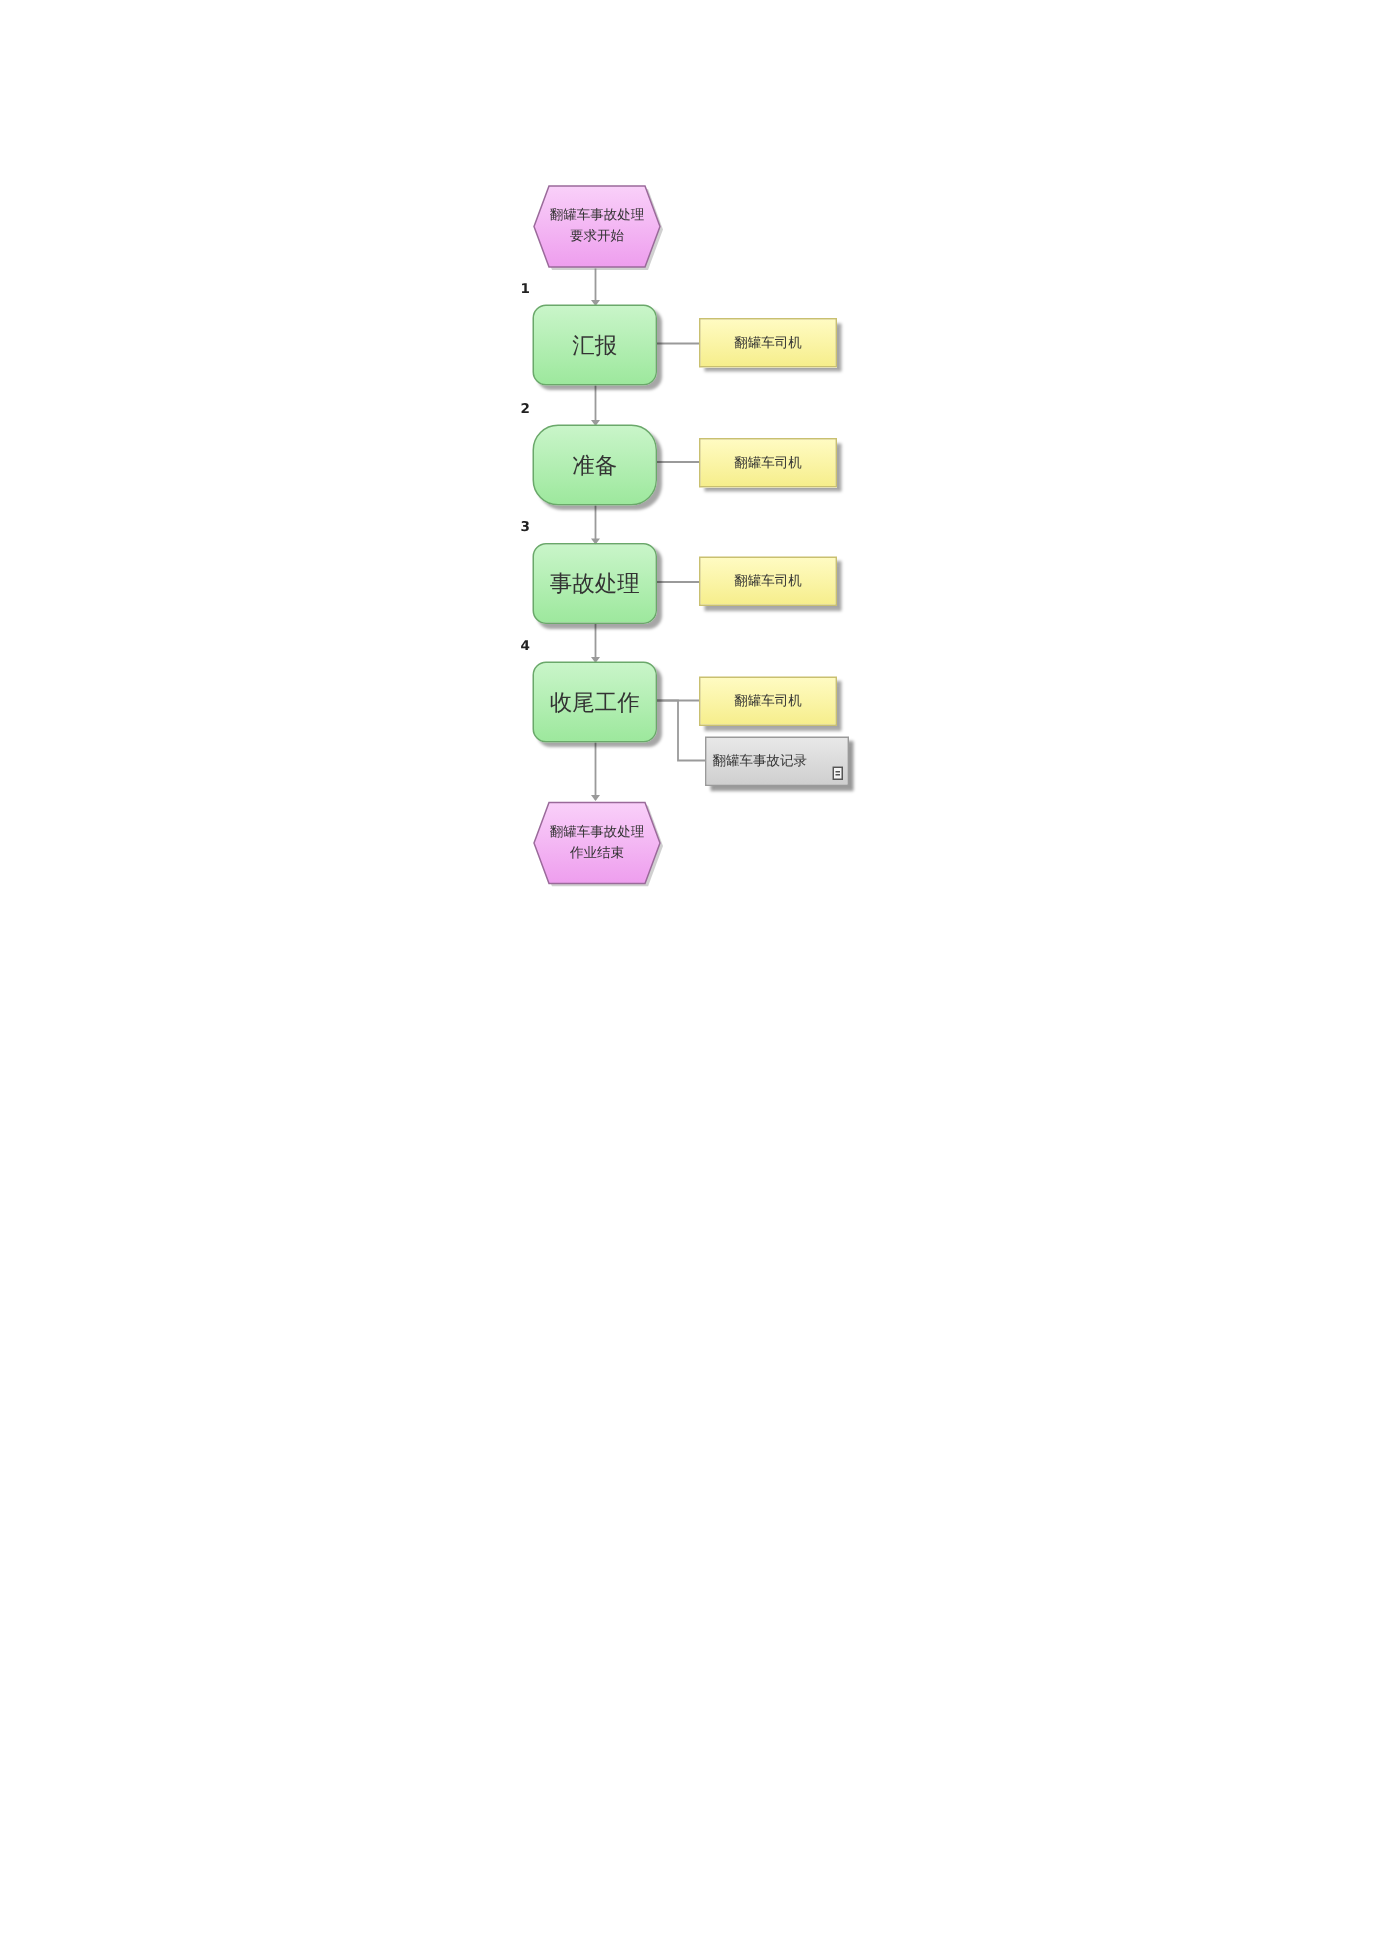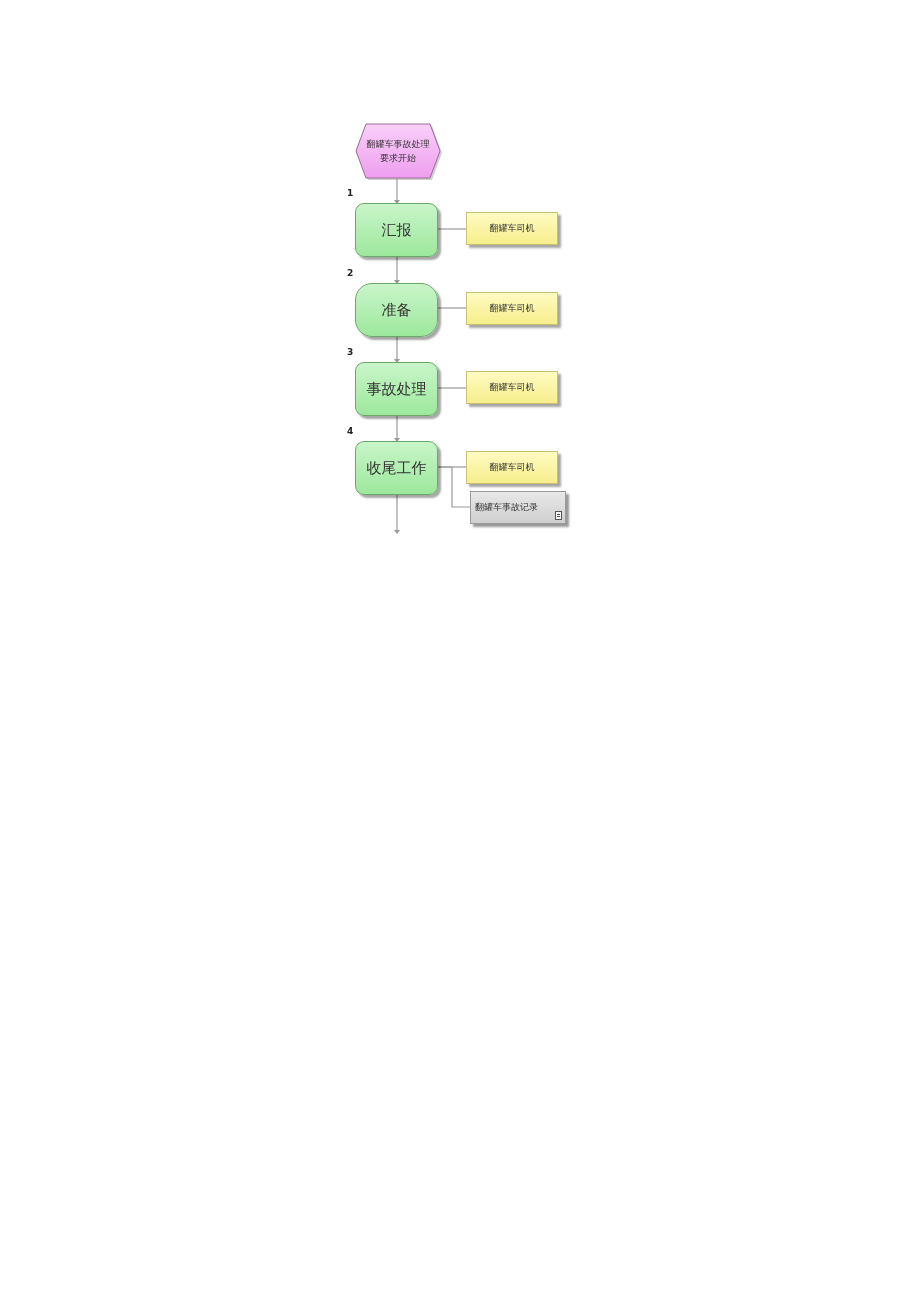--- a/index.html
+++ b/index.html
@@ -174,14 +174,27 @@
   <div class="role" style="left:466px; top:371px;">翻罐车司机</div>
 
   <span class="step-num" style="left:347px; top:426px;">4</span>
   <div class="func" style="left:355px; top:441px;">收尾工作</div>
   <div class="role" style="left:466px; top:451px;">翻罐车司机</div>
   <div class="doc" style="left:470px; top:491px;">
     <span>翻罐车事故记录</span>
     <span class="doc-icon"></span>
   </div>
 
+  <div class="event" style="left:354px; top:533px;">
+    <svg viewBox="0 0 88 58">
+      <defs>
+        <linearGradient id="evgrad2" x1="0" y1="0" x2="0" y2="1">
+          <stop offset="0" stop-color="#f9d0f9"></stop>
+          <stop offset="1" stop-color="#ee9eee"></stop>
+        </linearGradient>
+      </defs>
+      <polygon points="12,2 76,2 86,29 76,56 12,56 2,29" fill="#777" opacity="0.35" transform="translate(2,2)"></polygon>
+      <polygon points="12,2 76,2 86,29 76,56 12,56 2,29" fill="url(#evgrad2)" stroke="#9a6a9a" stroke-width="1"></polygon>
+    </svg>
+    <span class="label">翻罐车事故处理作业结束</span>
+  </div>
 
 </div>
 
 </body></html>

